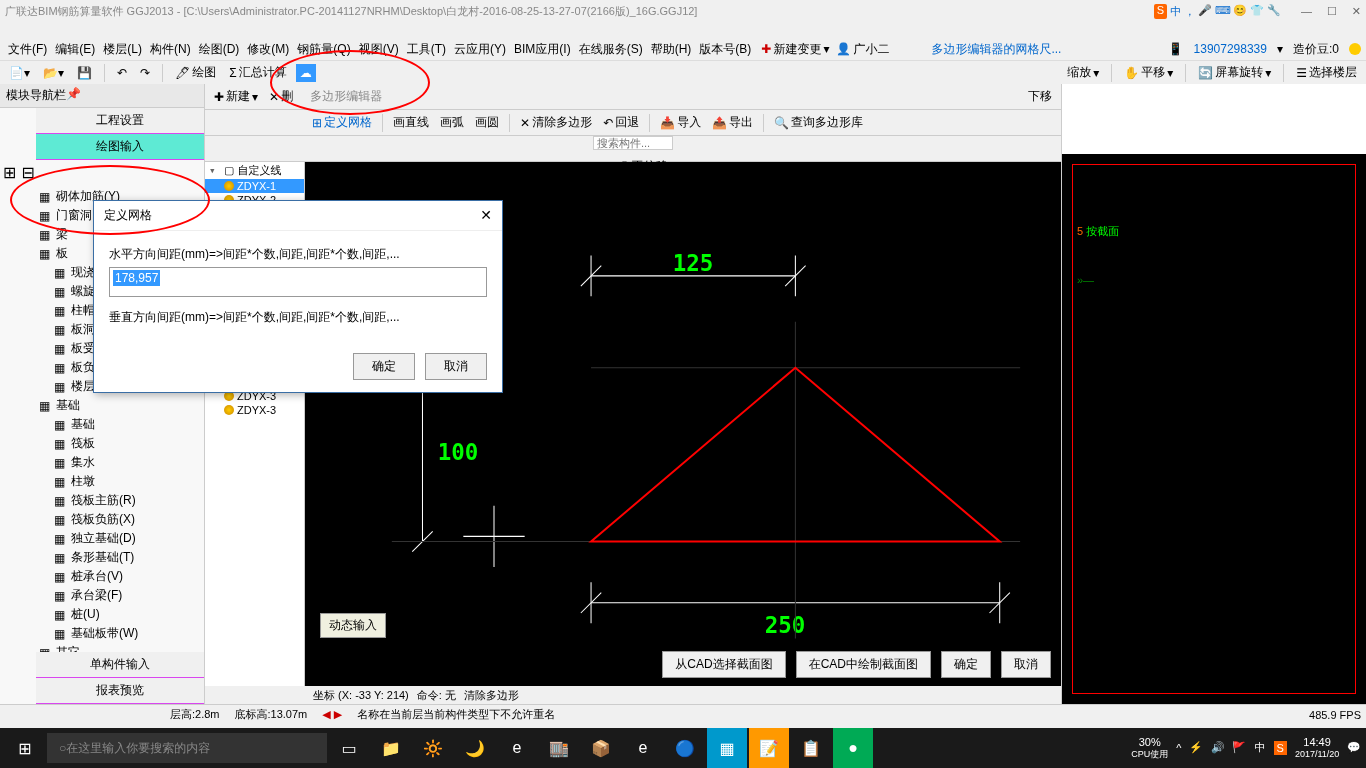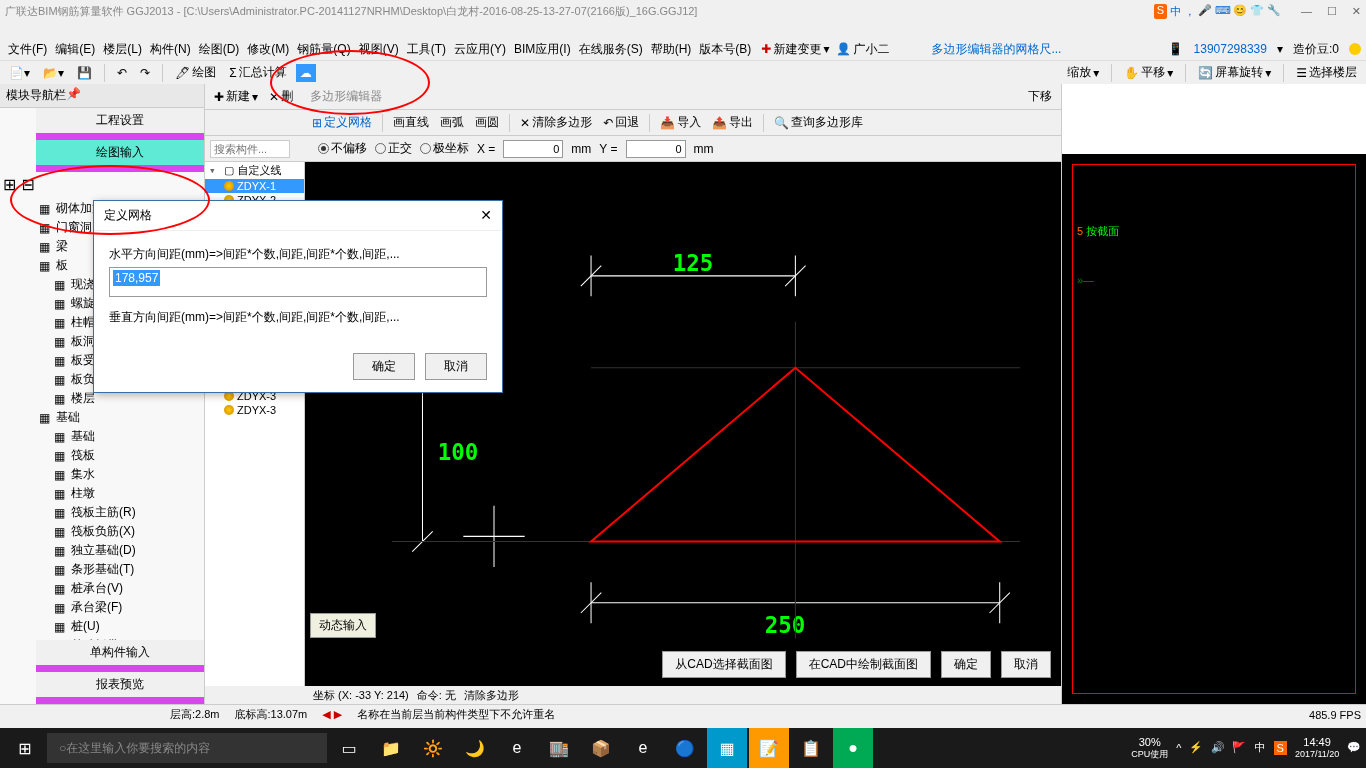--- a/index.html
+++ b/index.html
@@ -18,45 +18,45 @@
     .coin-icon { width: 12px; height: 12px; background: #ffcc00; border-radius: 50%; display: inline-block; }
     
     .toolbar1 { height: 24px; background: #f0f0f0; display: flex; align-items: center; padding: 0 5px; font-size: 12px; gap: 5px; border-top: 1px solid #ddd; }
     .toolbar-btn { padding: 2px 4px; cursor: pointer; display: flex; align-items: center; gap: 2px; }
     .toolbar-sep { width: 1px; height: 18px; background: #ccc; margin: 0 3px; }
     
     .main-area { display: flex; height: 620px; }
     
     .left-panel { width: 205px; background: #f8f8f8; border-right: 1px solid #ccc; display: flex; flex-direction: column; }
     .panel-header { background: #e8e8e8; padding: 3px 6px; font-size: 12px; border-bottom: 1px solid #ccc; display: flex; justify-content: flex-start; }
-    .panel-section { padding: 4px; text-align: center; font-size: 12px; border-bottom: 7px solid #d946ef; background: #f0f0f0; cursor: pointer; margin-left: 36px; }
+    .panel-section { padding: 4px; text-align: center; font-size: 12px; border-bottom: 1px solid #d946ef; background: #f0f0f0; cursor: pointer; margin-left: 36px; }
     .tree-toolbar { padding: 3px; display: flex; gap: 5px; }
     .tree-area { flex: 1; overflow-y: auto; font-size: 12px; padding: 2px; }
     .tree-item { padding: 1px 4px; display: flex; align-items: center; gap: 3px; cursor: pointer; white-space: nowrap; }
     .tree-icon { width: 14px; height: 14px; display: inline-block; }
     .tree-indent { display: inline-block; }
     
     .center-area { flex: 1; display: flex; flex-direction: column; background: #fff; position: relative; }
     .center-toolbar { height: 26px; background: #f0f0f0; border-bottom: 1px solid #ccc; display: flex; align-items: center; padding: 0 5px; font-size: 12px; gap: 3px; }
     .center-toolbar2 { height: 26px; background: #f0f0f0; border-bottom: 1px solid #ccc; display: flex; align-items: center; padding: 0 5px; font-size: 12px; gap: 3px; }
-    .search-row { height: 26px; background: #f0f0f0; border-bottom: 1px solid #ccc; display: flex; align-items: center; padding: 0 5px; font-size: 12px; gap: 8px; }
+    .search-row { height: 26px; background: #f0f0f0; border-bottom: 1px solid #ccc; display: flex; align-items: center; padding: 0 5px; font-size: 12px; gap: 8px; flex-direction: column; }
     .search-input { width: 80px; height: 18px; border: 1px solid #ccc; padding: 0 3px; font-size: 11px; }
     .coord-input { width: 60px; height: 18px; border: 1px solid #999; text-align: right; padding: 0 3px; font-size: 11px; }
     
     .center-split { flex: 1; display: flex; }
     .list-panel { width: 100px; background: #fff; border-right: 1px solid #ccc; overflow-y: auto; font-size: 11px; }
     .list-item { padding: 1px 4px; display: flex; align-items: center; gap: 3px; cursor: pointer; }
     .list-item.selected { background: #3399ff; color: #fff; }
     .list-icon { width: 10px; height: 10px; background: radial-gradient(#ffcc00, #cc8800); border-radius: 50%; }
     
     .canvas-area { flex: 1; background: #000; position: relative; overflow: hidden; }
     .canvas-svg { width: 100%; height: 100%; }
     .dim-text { fill: #00ff00; font-family: monospace; font-weight: bold; }
     
-    .dynamic-input { position: absolute; bottom: 48px; left: 5px; background: #f0f0e0; border: 1px solid #999; padding: 3px 8px; font-size: 12px; margin-top: 11px; }
+    .dynamic-input { position: absolute; bottom: 48px; left: 15px; background: #f0f0e0; border: 1px solid #999; padding: 3px 8px; font-size: 12px; margin-top: 11px; }
     .bottom-btns { position: absolute; bottom: 8px; right: 10px; display: flex; gap: 10px; }
     .bottom-btn { padding: 4px 12px; background: #f0f0f0; border: 1px solid #999; font-size: 12px; cursor: pointer; }
     
     .right-panel { width: 305px; background: #fff; display: flex; flex-direction: column; border-left: 1px solid #ccc; }
     .right-canvas { flex: 1; background: #000; position: relative; margin-top: 70px; }
     .right-border { position: absolute; inset: 10px; border: 1px solid #ff0000; }
     .green-text { position: absolute; color: #00ff00; font-size: 11px; }
     
     .statusbar { height: 20px; background: #f0f0f0; border-top: 1px solid #ccc; display: flex; align-items: center; font-size: 11px; padding: 0 5px; gap: 15px; }
     .statusbar2 { height: 18px; background: #f0f0f0; display: flex; align-items: center; font-size: 11px; padding: 0 5px; gap: 8px; }

